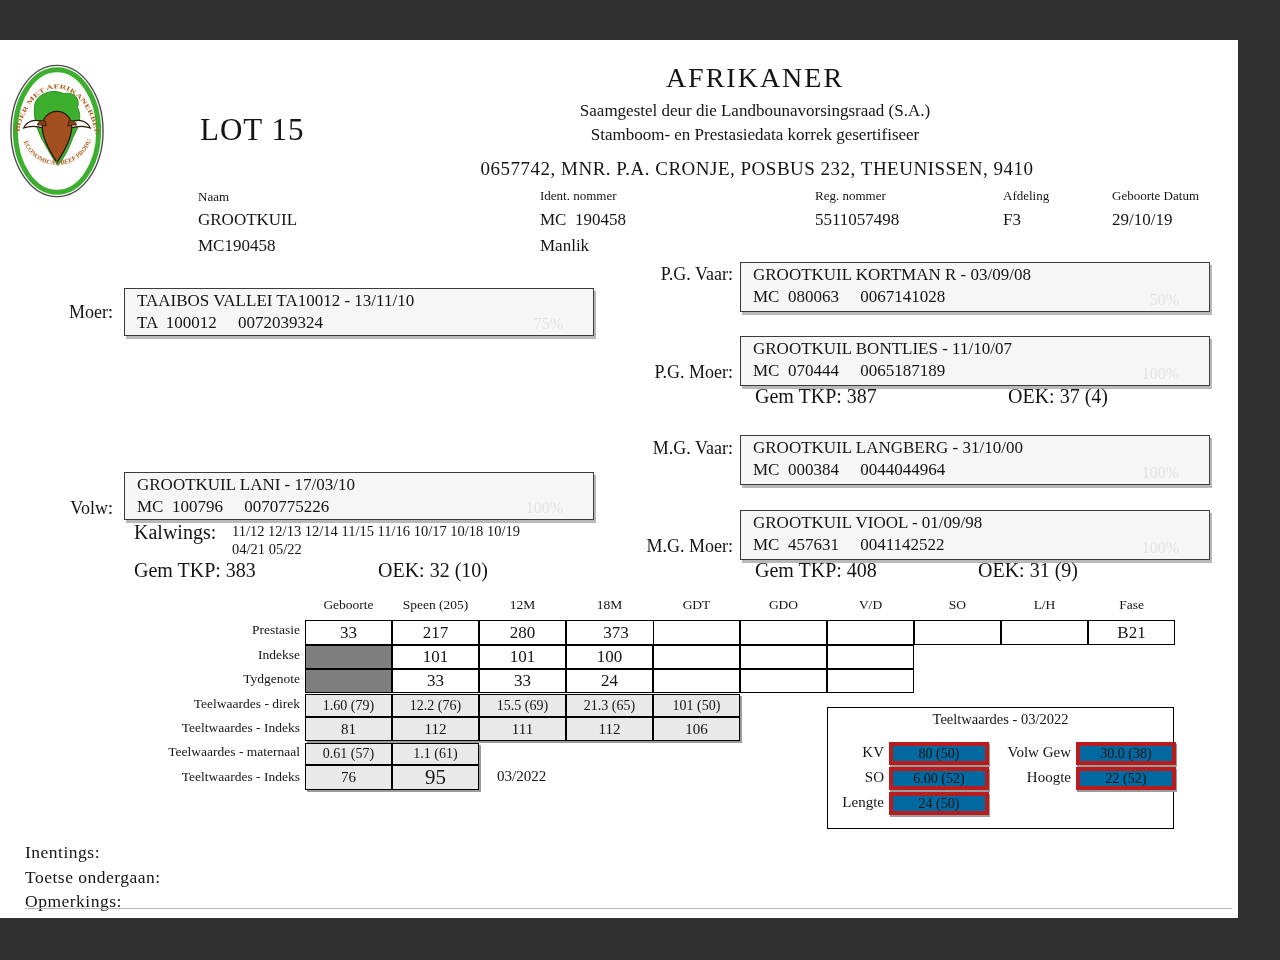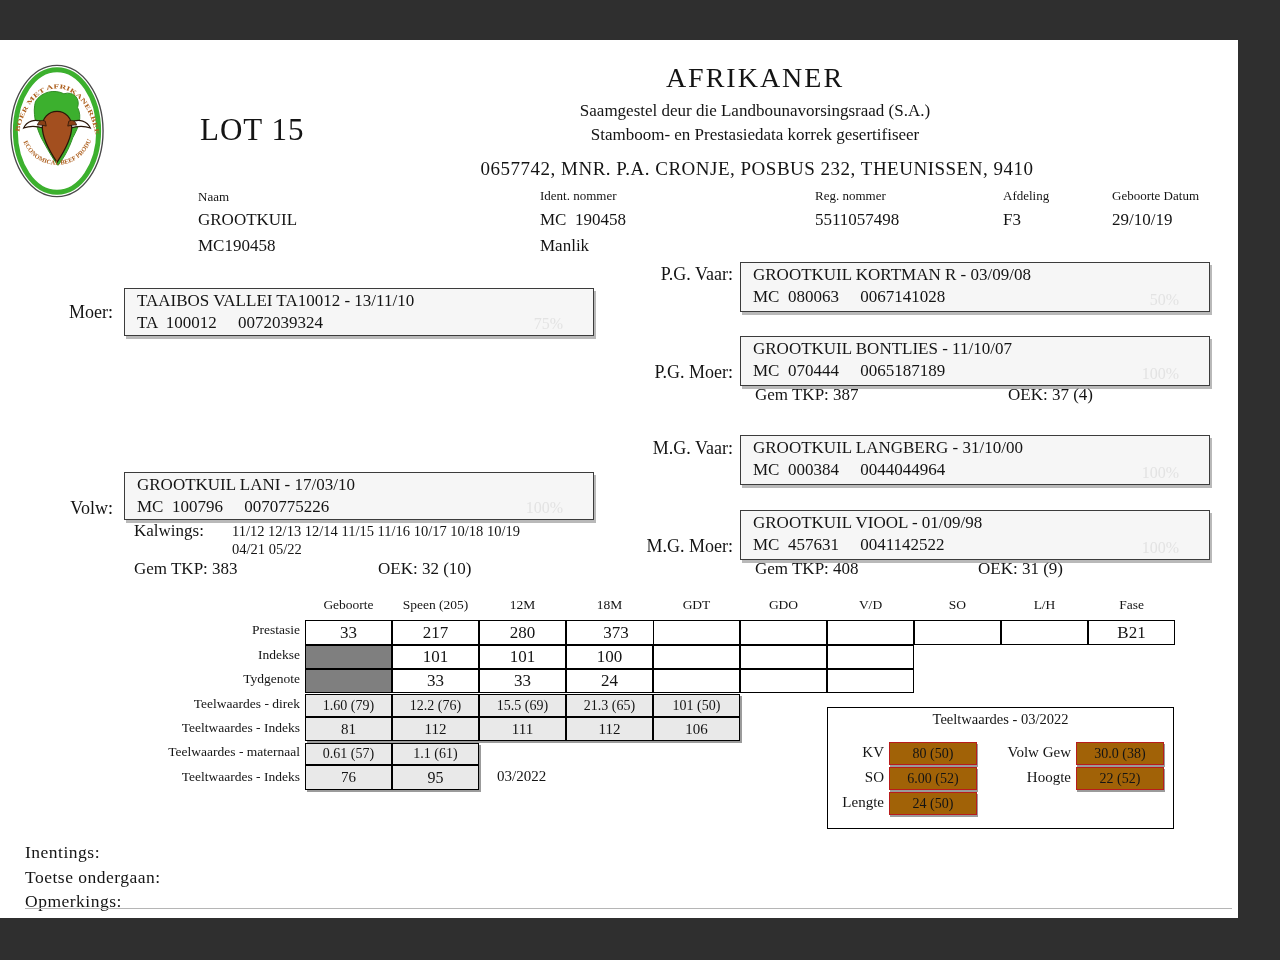--- a/index.html
+++ b/index.html
@@ -9,32 +9,32 @@
   .bar{position:absolute;background:#2f2f2f;}
   .ctr{text-align:center;}
   .rt{text-align:right;}
   .lbl{font-size:13px;white-space:nowrap;}
   .val{font-size:17px;white-space:pre;}
   .pedlabel{font-size:18px;white-space:nowrap;}
   .pedbox{position:absolute;background:#f6f6f6;border:1px solid #3c3c3c;
           box-shadow:2px 3px 0 #b9b9b9;padding:1px 12px;box-sizing:border-box;}
   .pedbox .l1,.pedbox .l2{font-size:17px;line-height:22px;white-space:pre;}
   .pct{position:absolute;right:30px;bottom:2px;color:#e3e3e3;font-size:16px;}
-  .gem{font-size:17px;white-space:nowrap;}
+  .gem{font-size:20px;white-space:nowrap;}
   .trow{position:absolute;left:305px;height:24px;}
   .cell{position:absolute;top:0;height:100%;box-sizing:border-box;border:1px solid #000;
         background:#fff;display:flex;align-items:center;justify-content:center;
         font-size:17px;white-space:nowrap;}
   .cell.gray{background:#7f7f7f;}
   .cell.lite{background:#e9e9e9;font-size:14px;box-shadow:2px 2px 0 #9b9b9b;}
   .colhead{position:absolute;top:597px;width:87px;text-align:center;font-size:13.5px;white-space:nowrap;}
   .rowlabel{position:absolute;left:96px;width:204px;text-align:right;font-size:13.5px;white-space:nowrap;}
   .twlabel{position:absolute;font-size:15px;text-align:right;white-space:nowrap;}
-  .twval{position:absolute;background:#a16207;border:1px solid #b91c1c;box-sizing:border-box;
-         width:88px;height:23px;display:flex;align-items:center;justify-content:center;
+  .twval{position:absolute;background:#0369a1;border:4px solid #b91c1c;box-sizing:border-box;
+         width:100px;height:23px;display:flex;align-items:center;justify-content:center;
          font-size:14px;box-shadow:1px 2px 0 #9b9b9b;}
   .foot{font-size:17.5px;letter-spacing:.5px;white-space:nowrap;}
 </style>
 </head>
 <body>
 
 <div class="bar" style="left:0;top:0;width:1280px;height:40px;"></div>
 <div class="bar" style="left:0;top:918px;width:1280px;height:42px;"></div>
 <div class="bar" style="left:1238px;top:40px;width:42px;height:878px;"></div>
 
@@ -204,21 +204,21 @@
   <div class="cell lite" style="left:348px;width:87px;font-size:15px;">106</div>
 </div>
 
 <div class="trow" style="top:743px;height:22px;">
   <div class="cell lite" style="left:0;width:87px;">0.61 (57)</div>
   <div class="cell lite" style="left:87px;width:87px;">1.1 (61)</div>
 </div>
 
 <div class="trow" style="top:765px;height:25px;">
   <div class="cell lite" style="left:0;width:87px;font-size:15px;">76</div>
-  <div class="cell lite" style="left:87px;width:87px;font-size:16px;">95</div>
+  <div class="cell lite" style="left:87px;width:87px;font-size:21px;">95</div>
 </div>
 
 <div class="abs" style="left:497px;top:768px;font-size:15px;">03/2022</div>
 
 <div class="abs" style="left:827px;top:707px;width:345px;height:120px;border:1px solid #000;">
   <div class="abs ctr" style="left:0;top:3px;width:345px;font-size:14.5px;">Teeltwaardes - 03/2022</div>
   <div class="twlabel" style="left:0;top:36px;width:56px;">KV</div>
   <div class="twval" style="left:61px;top:34px;">80 (50)</div>
   <div class="twlabel" style="left:0;top:61px;width:56px;">SO</div>
   <div class="twval" style="left:61px;top:59px;">6.00 (52)</div>

